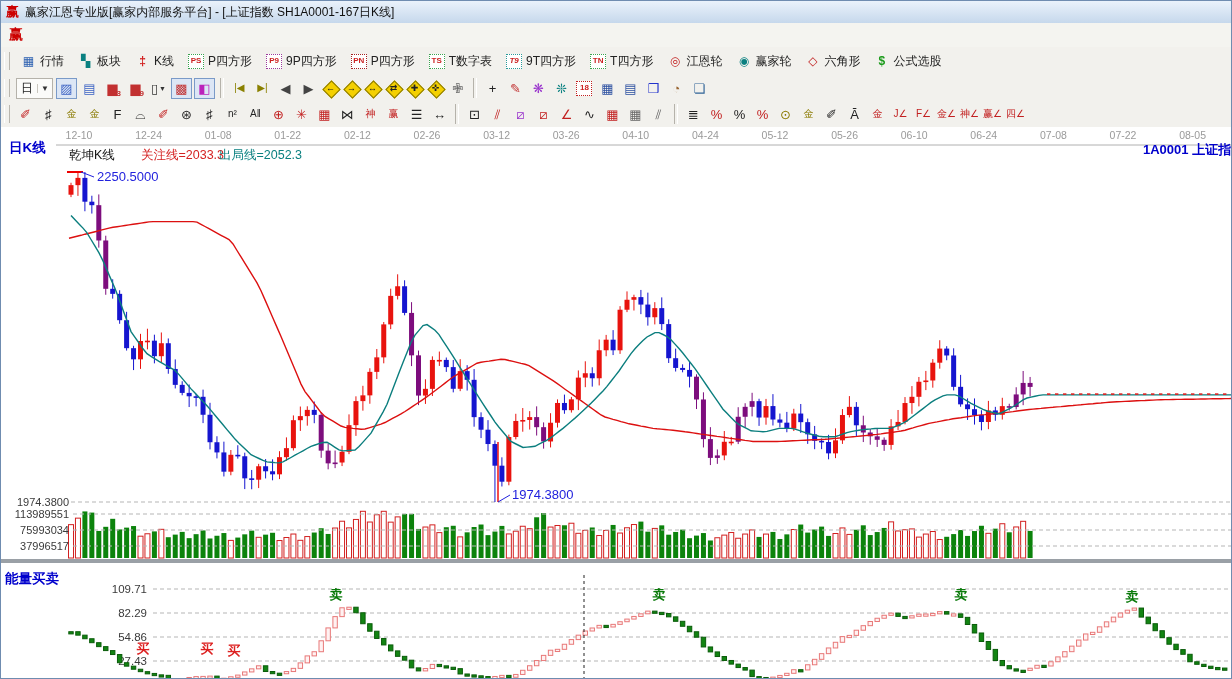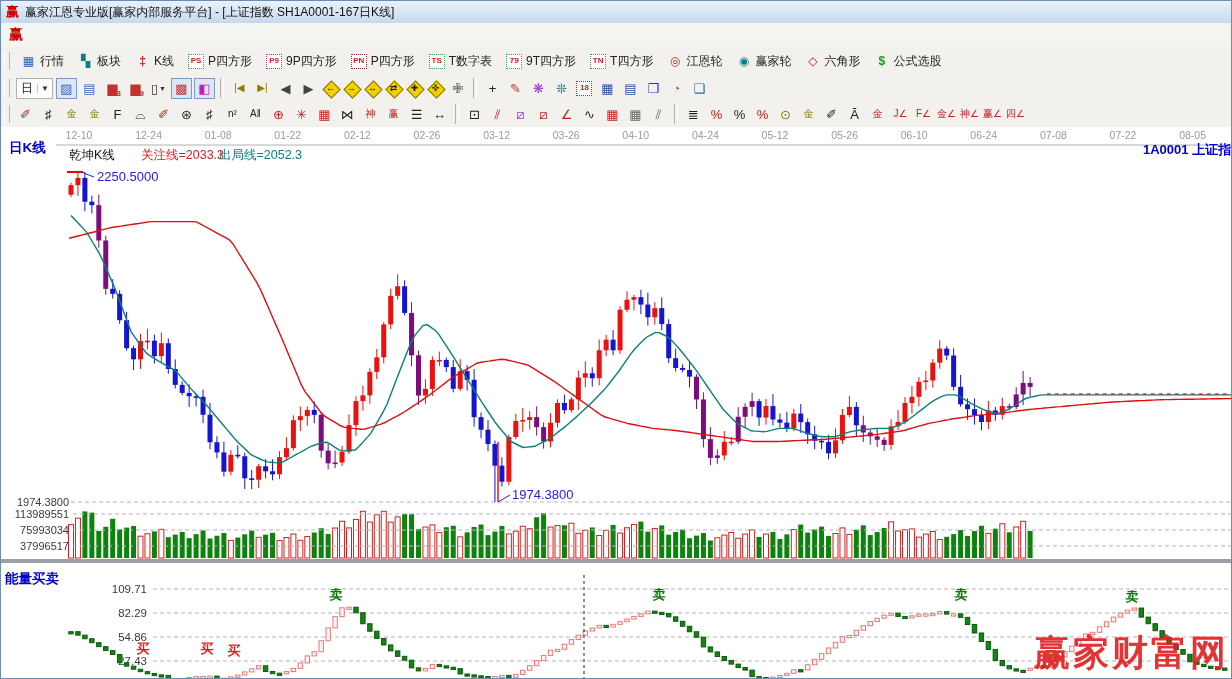--- a/index.html
+++ b/index.html
@@ -883,14 +883,13 @@
       </g>
       <line x1="583" y1="574" x2="583" y2="679" stroke="#222" stroke-width="1" stroke-dasharray="3 3"></line>
       <text x="335" y="598" fill="#0a7a0a" font-size="13" text-anchor="middle" font-weight="bold">卖</text>
       <text x="658" y="598" fill="#0a7a0a" font-size="13" text-anchor="middle" font-weight="bold">卖</text>
       <text x="960" y="598" fill="#0a7a0a" font-size="13" text-anchor="middle" font-weight="bold">卖</text>
       <text x="1131" y="600" fill="#0a7a0a" font-size="13" text-anchor="middle" font-weight="bold">卖</text>
       <text x="142" y="652" fill="#dd2222" font-size="13" text-anchor="middle" font-weight="bold">买</text>
       <text x="206" y="652" fill="#dd2222" font-size="13" text-anchor="middle" font-weight="bold">买</text>
       <text x="233" y="654" fill="#dd2222" font-size="13" text-anchor="middle" font-weight="bold">买</text>
     </svg>
-  <div id="watermark">赢家财富网</div>
 </div>
 
 </body></html>

